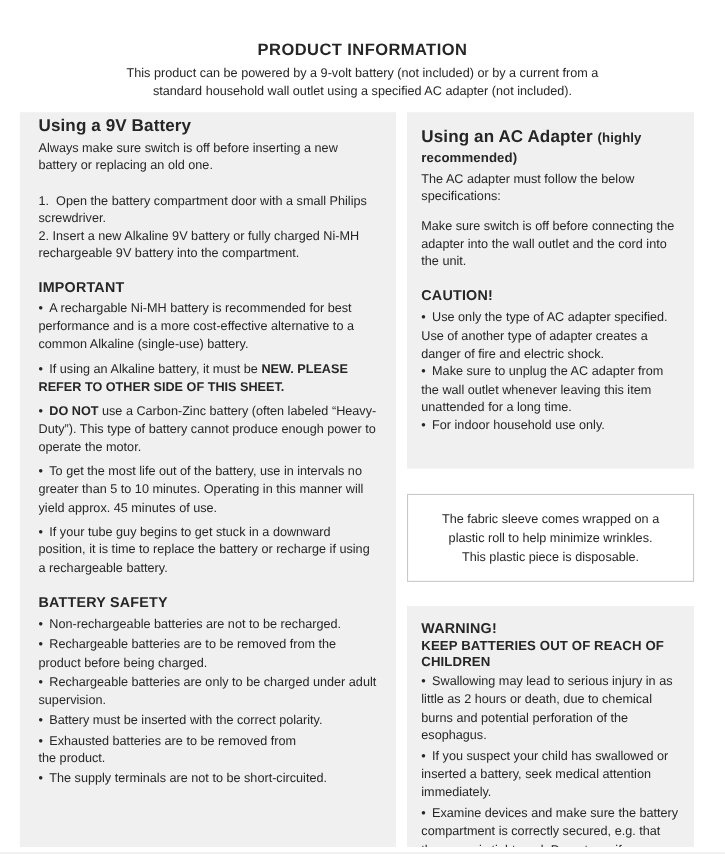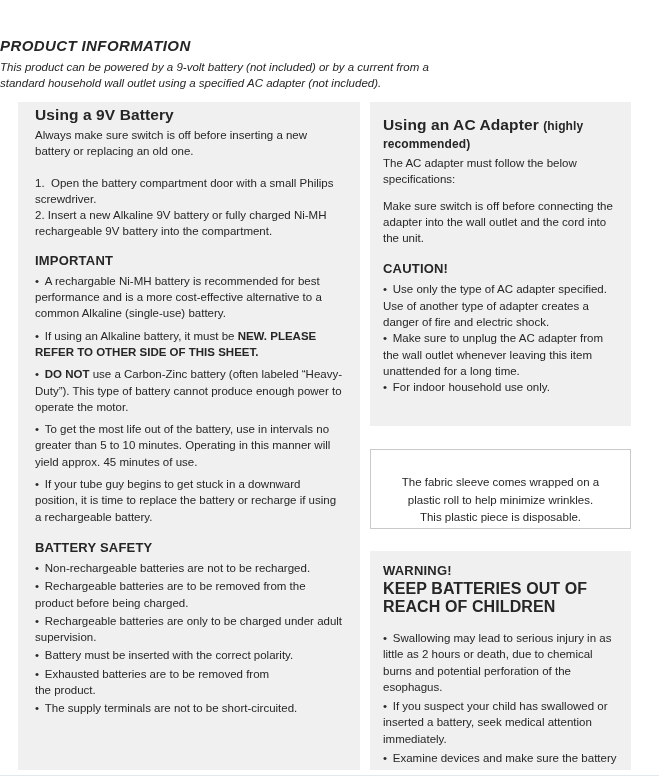--- a/index.html
+++ b/index.html
@@ -5,44 +5,44 @@
   html,body { margin:0; padding:0; background:#ffffff; }
   body {
     width:659px; height:778px; overflow:hidden;
     font-family:"Liberation Sans", sans-serif;
     color:#262626;
     -webkit-font-smoothing:antialiased;
   }
   .page { position:relative; width:659px; height:778px; }
 
   
-  .header { text-align:left; padding-top:37px;font-style:italic; }
+  .header { text-align:center; padding-top:37px; }
   .title { font-size:15px; font-weight:bold; letter-spacing:0.4px; margin:0; }
   .subtitle { font-size:11.5px; line-height:15.5px; margin-top:6px; }
 
   
   .columns { display:flex; margin:11px 15px 0 18px; height:668px; align-items:stretch; }
   .panel { background:#f0f0f1; box-sizing:border-box; overflow:hidden; }
   .left-panel { width:342px; padding:4px 16px 10px 17px; }
   .col-gap { width:10px; flex:none; }
   .right-col { width:261px; display:flex; flex-direction:column; }
   .adapter-panel { height:324px; padding:14px 13px 0 13px; flex:none; }
   .fabric-box {
     margin-top:23px; height:80px; flex:none; box-sizing:border-box;
     background:#ffffff; border:1px solid #c9c9c9;
-    text-align:center; font-size:11.5px; line-height:17.5px; padding-top:24px;
+    text-align:center; font-size:11.5px; line-height:17.5px; padding-top:14px;
   }
   .warning-panel { margin-top:22px; flex:1; padding:12px 13px 0 13px; }
 
   
   h2 { font-size:15.5px; font-weight:bold; margin:0 0 3px; letter-spacing:0.1px; }
   .h2-suffix { font-size:12px; }
   h3 { font-size:13px; font-weight:bold; margin:13px 0 5px; letter-spacing:0.2px; }
   .warning-panel h3 { margin:0 0 2px; }
-  h4 { font-size:16px; font-weight:bold; margin:0 0 14px; letter-spacing:0.1px; }
+  h4 { font-size:12px; font-weight:bold; margin:0 0 4px; letter-spacing:0.1px; }
   .body-text { font-size:11.5px; line-height:16.3px; margin:0; white-space:pre-wrap; }
   .intro { margin-bottom:15px; }
   .li { font-size:11.5px; line-height:16.3px; margin:0; white-space:pre-wrap; }
   .bul::before { content:"\2022\2002"; }
   .b { font-weight:bold; }
   .important-list .li { margin-bottom:6px; }
   .safety-list .li { margin-bottom:2px; }
   .caution-list .li { margin-bottom:0; }
   .warning-list .li { margin-bottom:3px; }
   .spec { font-size:12px; line-height:17px; margin:0; white-space:pre-wrap; }

